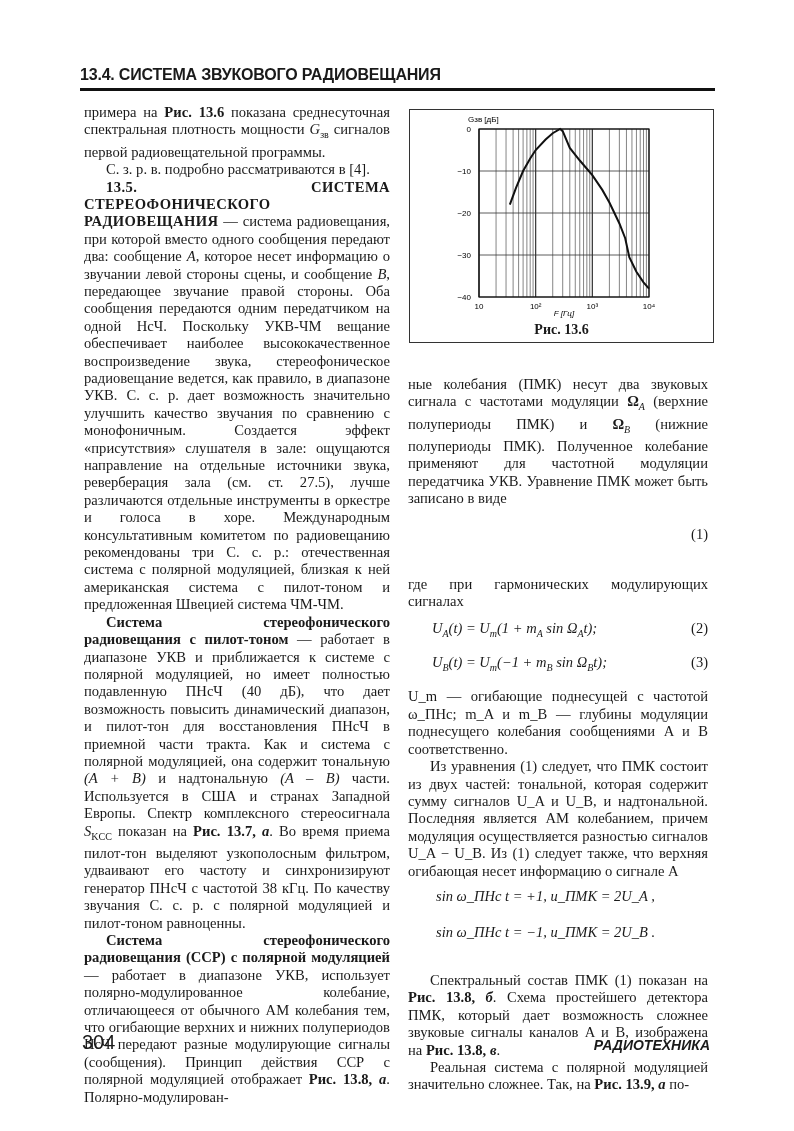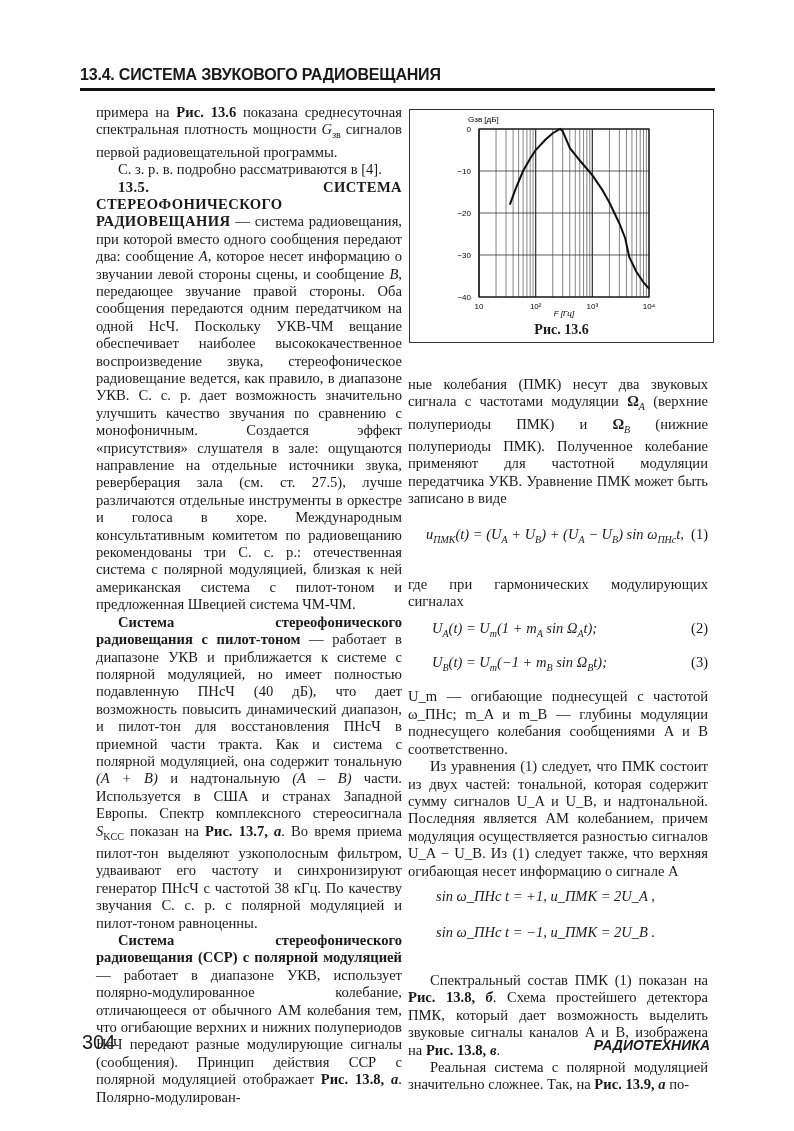--- a/index.html
+++ b/index.html
@@ -4,21 +4,21 @@
 <style>
   html, body { margin: 0; padding: 0; background: #fff; }
   body { width: 794px; height: 1131px; position: relative; overflow: hidden;
          font-family: "Liberation Serif", "DejaVu Serif", serif; color: #1a1a1a; }
   .running-head { position: absolute; left: 80px; top: 66px; font-family: "Liberation Sans", sans-serif;
         font-size: 16px; font-weight: bold; letter-spacing: -0.2px; }
   .head-rule { position: absolute; left: 80px; top: 88px; width: 635px; height: 3px; background: #111; }
   .col { position: absolute; font-size: 14.6px; line-height: 17.4px; text-align: justify; }
   .col p { margin: 0; }
   .ind { text-indent: 22px; }
-  .col-left { left: 96px; top: 104px; width: 306px; }
+  .col-left { left: 84px; top: 104px; width: 306px; }
   .col-right { left: 408px; top: 376px; width: 300px; }
   .b { font-weight: bold; }
   .i { font-style: italic; }
   .sec { font-weight: bold; letter-spacing: 0.4px; }
   sub { font-size: 10px; }
   .figure { position: absolute; left: 409px; top: 109px; width: 303px; height: 232px; border: 1px solid #333; }
   .fig-caption { position: absolute; left: 0; width: 100%; top: 212px; text-align: center; font-weight: bold; font-size: 14px; }
   .eq { position: relative; height: 24px; margin: 10px 0; font-style: italic; font-size: 14.5px; }
   .eq .eqn { position: absolute; right: 0; font-style: normal; }
   .foot-num { position: absolute; left: 82px; top: 1031px; font-family: "Liberation Sans", sans-serif; font-size: 20px; }
@@ -97,38 +97,37 @@
     <text id="ylabel" x="58" y="12" font-size="8">Gзв [дБ]</text>
     <text id="xlabel" x="154" y="206" font-size="8" text-anchor="middle" font-style="italic">F [Гц]</text>
     <path id="curve" fill="none" stroke="#111" stroke-width="2" d="M99.83052251318229 94.60000000000001 L106.0 77.8 L113.1 61.0 L120.2 48.4 L125.7 40.0 L135.6 29.5 L142.7 23.2 L150.1 19.0 L152.7 21.1 L159.8 37.9 L169.8 50.5 L182.3 65.2 L192.3 79.9 L199.4 92.5 L209.4 113.5 L215.2 128.2 L219.3 147.1 L226.4 161.8 L233.5 172.3 L239.0 178.6"></path>
   </svg>
   <div class="fig-caption">Рис. 13.6</div>
 </div>
 
 <div class="col col-right">
   <p><span>ные колебания (ПМК) несут два звуковых сигнала с частотами модуляции </span><span class="b">Ω</span><sub class="i">A</sub><span> (верхние полупериоды ПМК) и </span><span class="b">Ω</span><sub class="i">B</sub><span> (нижние полупериоды ПМК). Полученное колебание применяют для частотной модуляции передатчика УКВ. Уравнение ПМК может быть записано в виде</span></p>
   <div class="eq" style="margin-top:18px;margin-bottom:26px;">
-    <span style="position:absolute;left:18px;">u<sub>ПМК</sub>(t) = (U<sub>A</sub> + U<sub>B</sub>) + (U<sub>A</sub> − U<sub>B</sub>) sin ω<sub>ПНс</sub>t,</span>
     <span class="eqn">(1)</span>
   </div>
   <p>где при гармонических модулирующих сигналах</p>
   <div class="eq">
     <span style="position:absolute;left:24px;">U<sub>A</sub>(t) = U<sub>m</sub>(1 + m<sub>A</sub> sin Ω<sub>A</sub>t);</span>
     <span class="eqn">(2)</span>
   </div>
   <div class="eq">
     <span style="position:absolute;left:24px;">U<sub>B</sub>(t) = U<sub>m</sub>(−1 + m<sub>B</sub> sin Ω<sub>B</sub>t);</span>
     <span class="eqn">(3)</span>
   </div>
   <p>U_m — огибающие поднесущей с частотой ω_ПНс; m_A и m_B — глубины модуляции поднесущего колебания сообщениями A и B соответственно.</p>
   <p class="ind">Из уравнения (1) следует, что ПМК состоит из двух частей: тональной, которая содержит сумму сигналов U_A и U_B, и надтональной. Последняя является АМ колебанием, причем модуляция осуществляется разностью сигналов U_A − U_B. Из (1) следует также, что верхняя огибающая несет информацию о сигнале A</p>
   <div class="eq" style="margin:8px 0 0 0;height:22px;">
     <span style="position:absolute;left:28px;">sin ω_ПНс t = +1,  u_ПМК = 2U_A ,</span>
   </div>
   <div class="eq" style="margin:14px 0 28px 0;height:20px;">
     <span style="position:absolute;left:28px;">sin ω_ПНс t = −1,  u_ПМК = 2U_B .</span>
   </div>
-  <p class="ind"><span>Спектральный состав ПМК (1) показан на </span><span class="b">Рис. 13.8,</span><span class="b i"> б</span><span>. Схема простейшего детектора ПМК, который дает возможность выделить звуковые сигналы каналов A и B, изображена на </span><span class="b">Рис. 13.8,</span><span class="b i"> в</span><span>.</span></p>
+  <p class="ind"><span>Спектральный состав ПМК (1) показан на </span><span class="b">Рис. 13.8,</span><span class="b i"> б</span><span>. Схема простейшего детектора ПМК, который дает возможность сложнее звуковые сигналы каналов A и B, изображена на </span><span class="b">Рис. 13.8,</span><span class="b i"> в</span><span>.</span></p>
   <p class="ind"><span>Реальная система с полярной модуляцией значительно сложнее. Так, на </span><span class="b">Рис. 13.9,</span><span class="b i"> а</span><span> по-</span></p>
 </div>
 
 <div class="foot-num">304</div>
 <div class="foot-title">РАДИОТЕХНИКА</div>
 
 </body></html>

